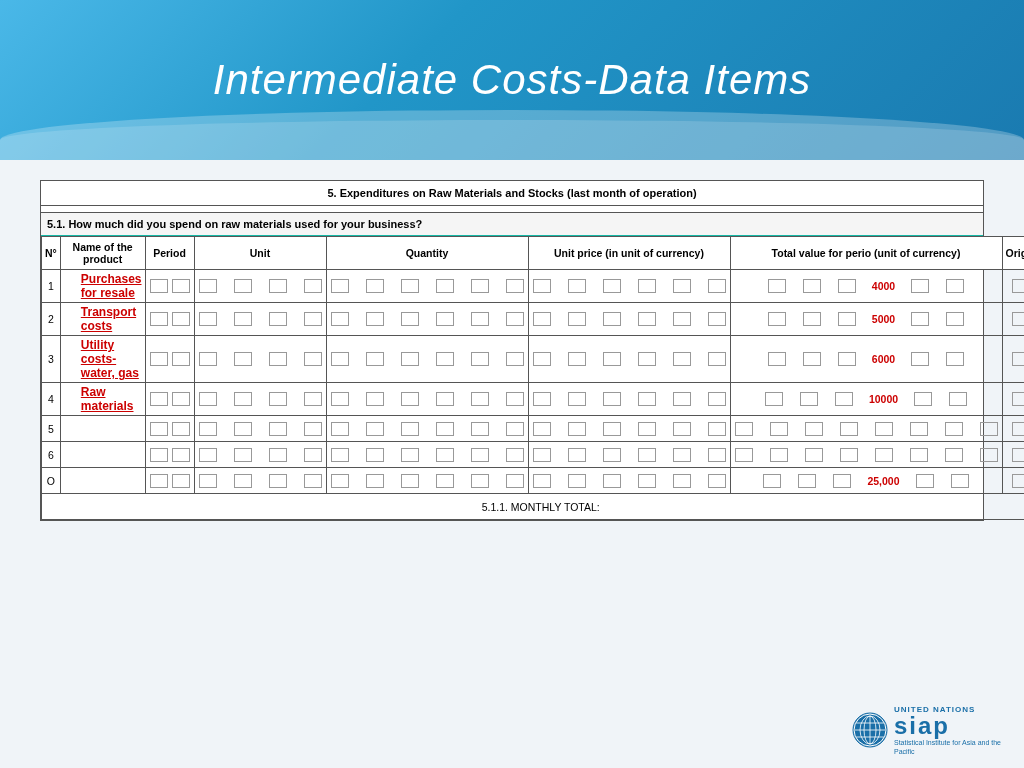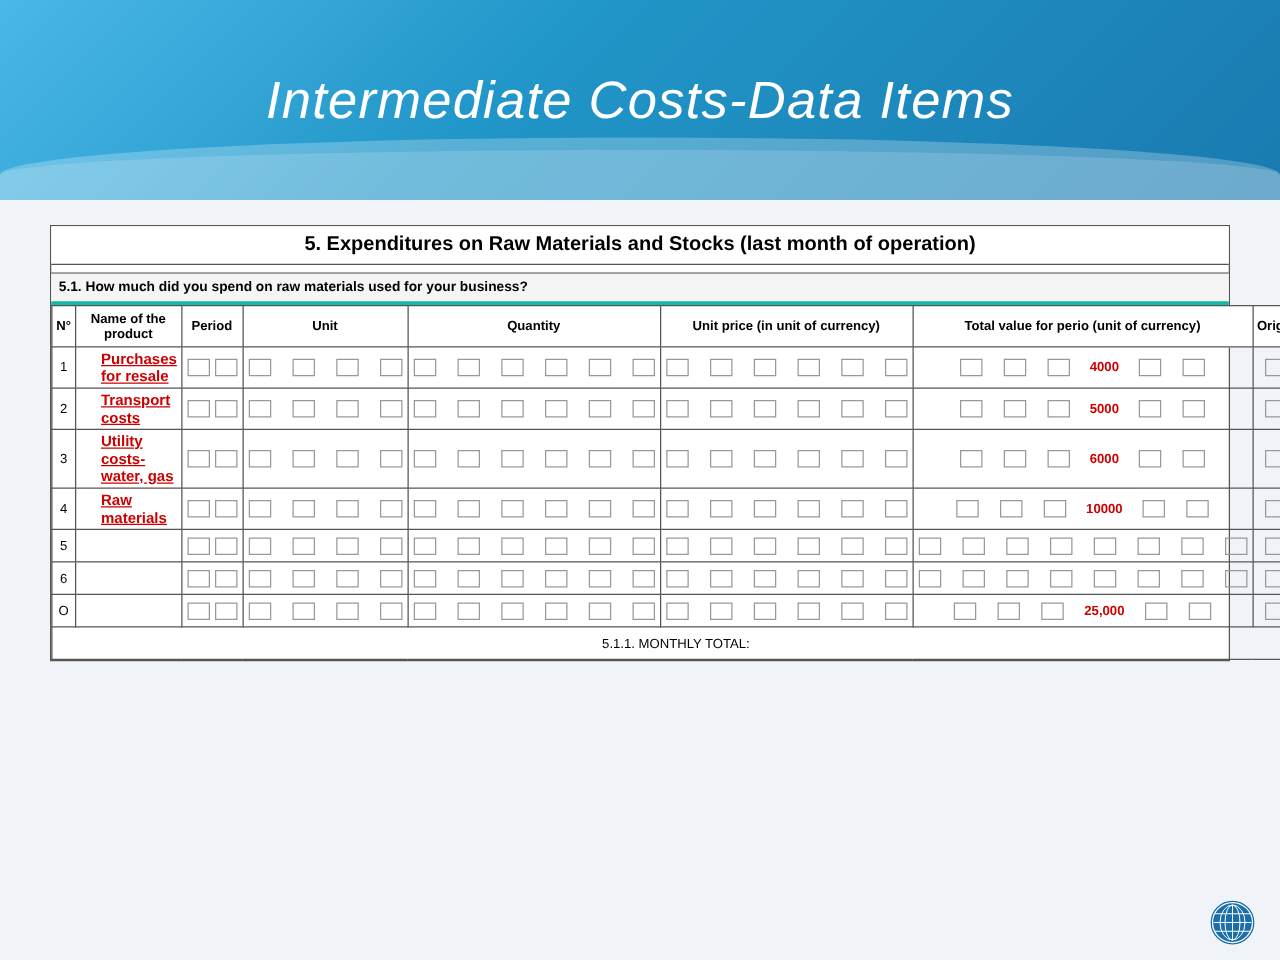--- a/index.html
+++ b/index.html
@@ -68,39 +68,39 @@
       width: 100%;
       background: #fff;
       border: 1.5px solid #555;
       font-size: 11px;
     }
 
     
     .section-title {
       text-align: center;
       font-weight: bold;
-      font-size: 16px;
+      font-size: 11px;
       padding: 6px 4px;
       border-bottom: 1px solid #555;
       background: #fff;
     }
 
     
     .codes-row {
       padding: 3px 6px;
       border-bottom: 1px solid #555;
       font-size: 10.5px;
       line-height: 1.5;
     }
     .codes-row span.label { font-weight: bold; text-decoration: underline; }
 
     
     .question-row {
       padding: 5px 6px;
-      border-bottom: 3px solid #14b8a6;
+      border-bottom: 1px solid #14b8a6;
       font-size: 11px;
       font-weight: bold;
       background: #f5f5f5;
     }
 
     
     .tbl {
       width: 100%;
       border-collapse: collapse;
     }
@@ -595,13 +595,18 @@
   <svg class="un-logo" viewBox="0 0 36 36" xmlns="http://www.w3.org/2000/svg">
     <circle cx="18" cy="18" r="17" fill="#1a6fa8" stroke="#1a6fa8" stroke-width="1"></circle>
     <circle cx="18" cy="18" r="16" fill="none" stroke="#fff" stroke-width="1"></circle>
     <ellipse cx="18" cy="18" rx="6" ry="14" fill="none" stroke="#fff" stroke-width="0.8"></ellipse>
     <ellipse cx="18" cy="18" rx="10" ry="14" fill="none" stroke="#fff" stroke-width="0.8"></ellipse>
     <line x1="3" y1="18" x2="33" y2="18" stroke="#fff" stroke-width="0.8"></line>
     <line x1="4" y1="11" x2="32" y2="11" stroke="#fff" stroke-width="0.8"></line>
     <line x1="4" y1="25" x2="32" y2="25" stroke="#fff" stroke-width="0.8"></line>
     <line x1="18" y1="4" x2="18" y2="32" stroke="#fff" stroke-width="0.8"></line>
   </svg>
+  <div>
+    <div style="font-size:8px; color:#1a6fa8; font-weight:bold; letter-spacing:1px;">UNITED NATIONS</div>
+    <div style="font-size:24px; font-weight:bold; color:#1a6fa8; letter-spacing:2px; line-height:1;">siap</div>
+    <div style="font-size:7px; color:#1a6fa8; max-width:110px; line-height:1.3;">Statistical Institute for Asia and the Pacific</div>
+  </div>
 </div>
 
 </body></html>

